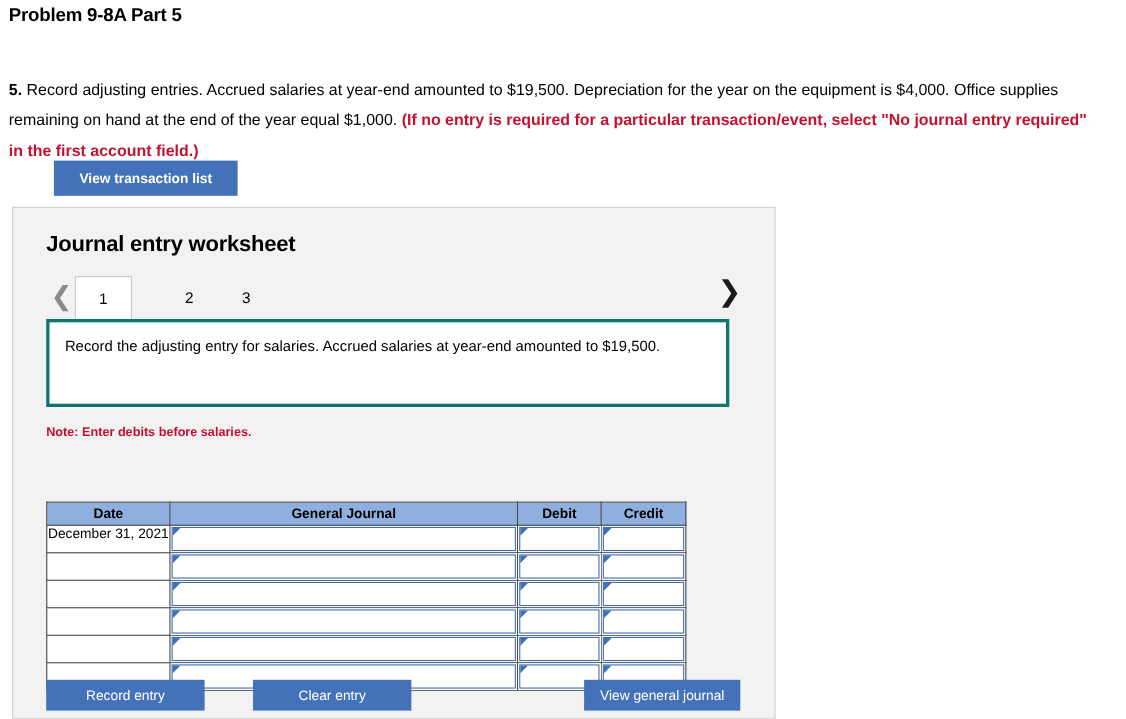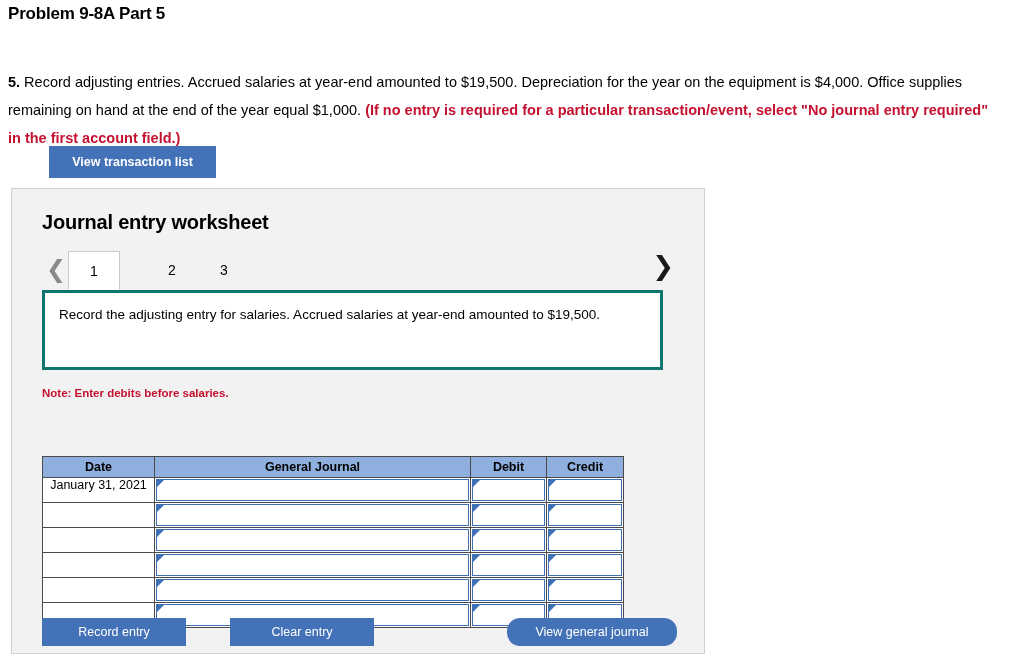--- a/index.html
+++ b/index.html
@@ -182,21 +182,21 @@
     font-size: 12.5px;
     font-weight: normal;
     font-family: "Liberation Sans", sans-serif;
     text-align: center;
     line-height: 28px;
     cursor: pointer;
     padding: 0;
   }
   .btn-record { left: 30px; top: 429px; width: 144px; }
   .btn-clear { left: 218px; top: 429px; width: 144px; }
-  .btn-viewgj { left: 495px; top: 429px; width: 170px; border-radius: 13px; }
+  .btn-viewgj { left: 519px; top: 429px; width: 142px; }
 </style>
 </head>
 <body>
 
 <div class="page">
 
   <div class="problem-title">Problem 9-8A Part 5</div>
 
   <div class="instructions">
     <span class="bold-num">5.</span><span> Record adjusting entries. Accrued salaries at year-end amounted to $19,500. Depreciation for the year on the equipment is $4,000. Office supplies remaining on hand at the end of the year equal $1,000. </span><span class="red-bold">(If no entry is required for a particular transaction/event, select "No journal entry required" in the first account field.)</span>
@@ -224,21 +224,21 @@
       <thead>
         <tr>
           <th class="col-date">Date</th>
           <th class="col-gj">General Journal</th>
           <th class="col-debit">Debit</th>
           <th class="col-credit">Credit</th>
         </tr>
       </thead>
       <tbody>
         <tr>
-          <td class="col-date date-cell tall">January 31, 2021</td>
+          <td class="col-date date-cell tall">December 31, 2021</td>
           <td class="col-gj inputcell tall">
               <span class="inputbox"></span>
             </td>
           <td class="col-debit inputcell tall">
               <span class="inputbox"></span>
             </td>
           <td class="col-credit inputcell tall">
               <span class="inputbox"></span>
             </td>
         </tr>

